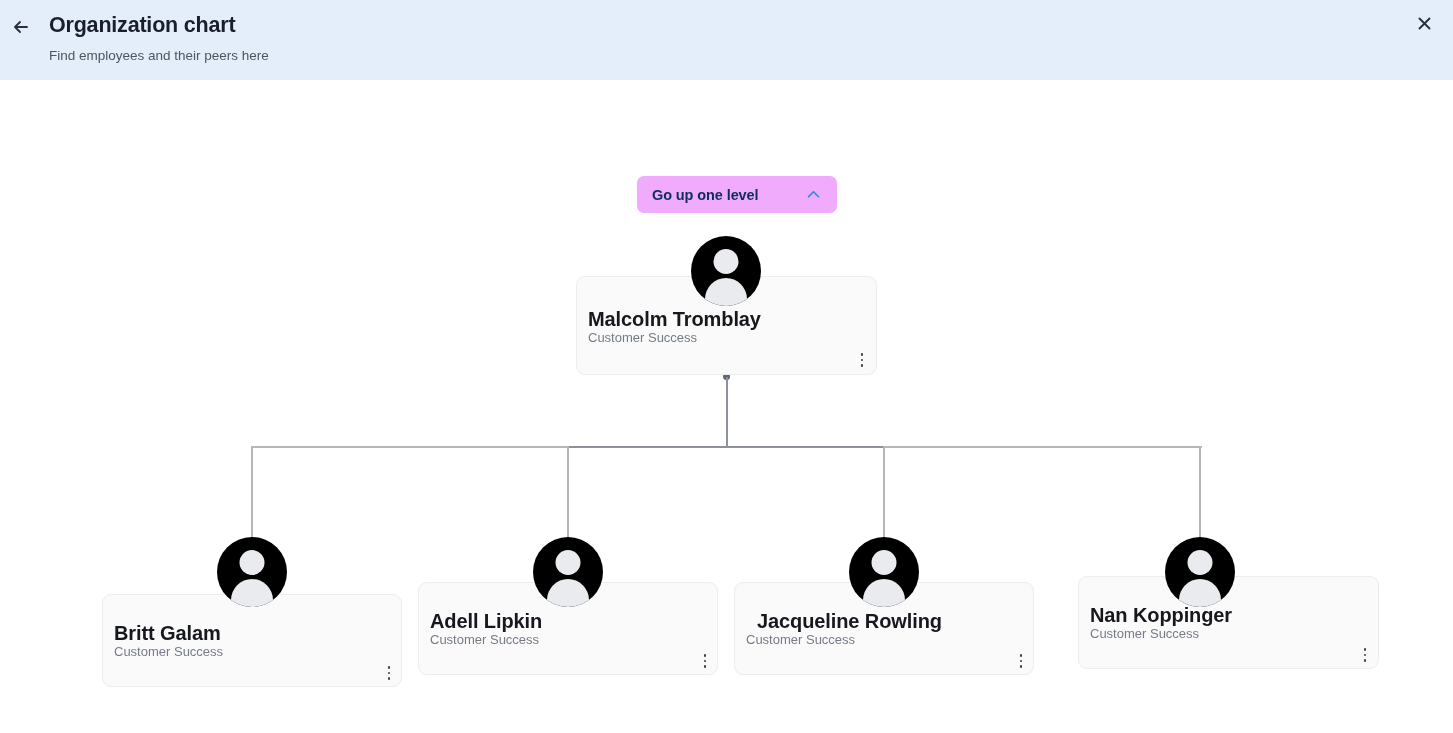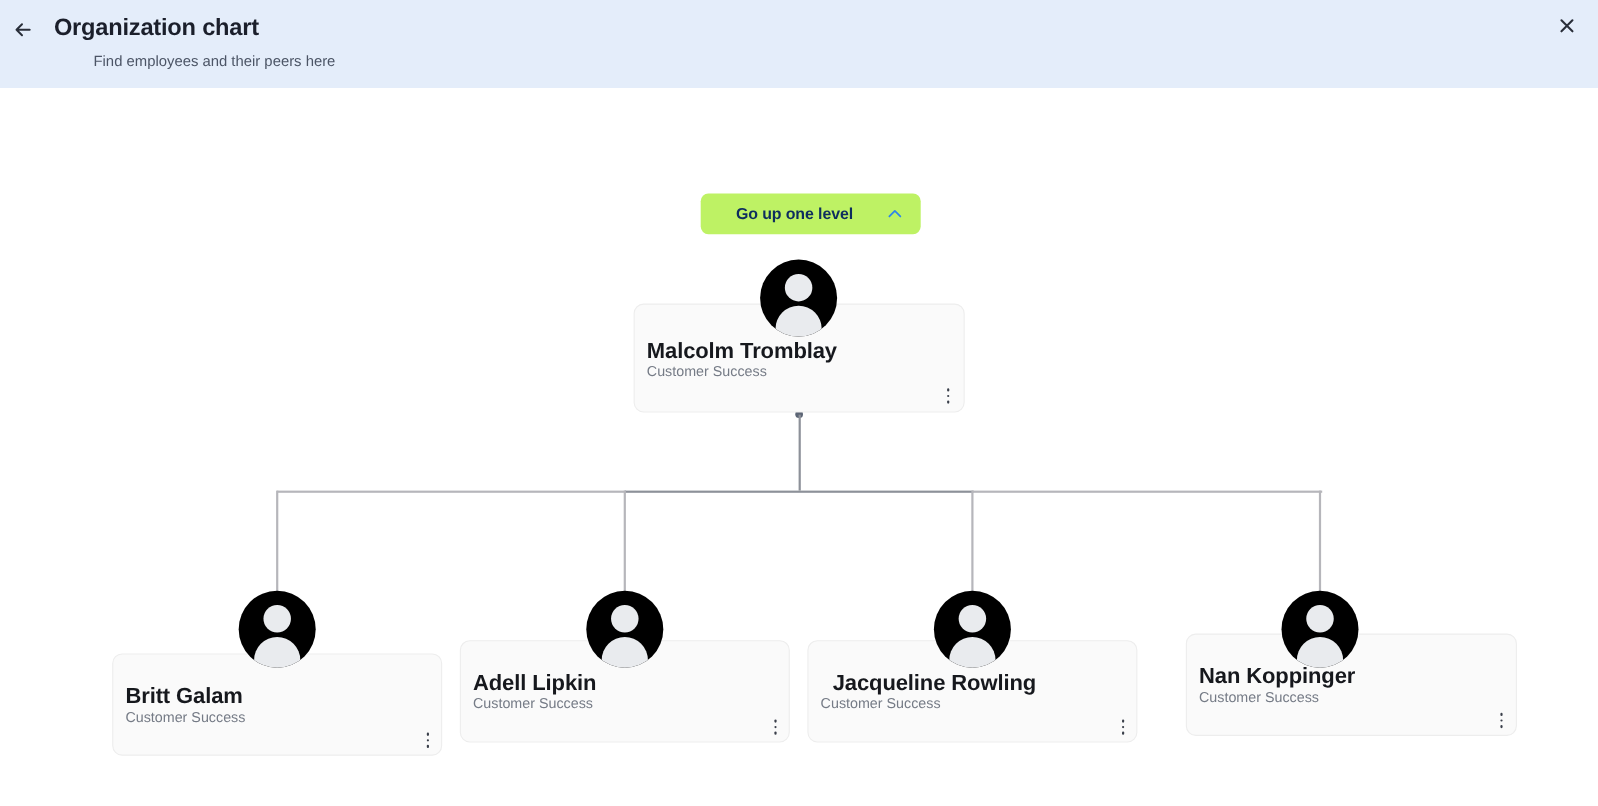--- a/index.html
+++ b/index.html
@@ -54,21 +54,20 @@
     white-space: nowrap;
   }
 
   .header-sub {
     position: absolute;
     left: 49px;
     top: 48px;
     font-size: 13.5px;
     color: #4c5566;
     white-space: nowrap;
-    margin-left: 36px;
   }
 
   .close-btn {
     position: absolute;
     right: 18px;
     top: 14px;
     width: 22px;
     height: 22px;
     display: flex;
     align-items: center;
@@ -87,27 +86,27 @@
     background: #ffffff;
   }
 
   
   .goup {
     position: absolute;
     left: 637px;
     top: 96px;           
     width: 200px;
     height: 37px;
-    background: #bef264;
+    background: #f0abfc;
     border: none;
     border-radius: 7px;
     display: flex;
     align-items: center;
     justify-content: space-between;
-    padding: 0 16px 0 32px;
+    padding: 0 16px 0 15px;
     cursor: pointer;
   }
   .goup-label {
     font-size: 14.5px;
     font-weight: bold;
     color: #0e2d5e;
     letter-spacing: -0.1px;
   }
   .goup-chev { display: flex; align-items: center; }
 

